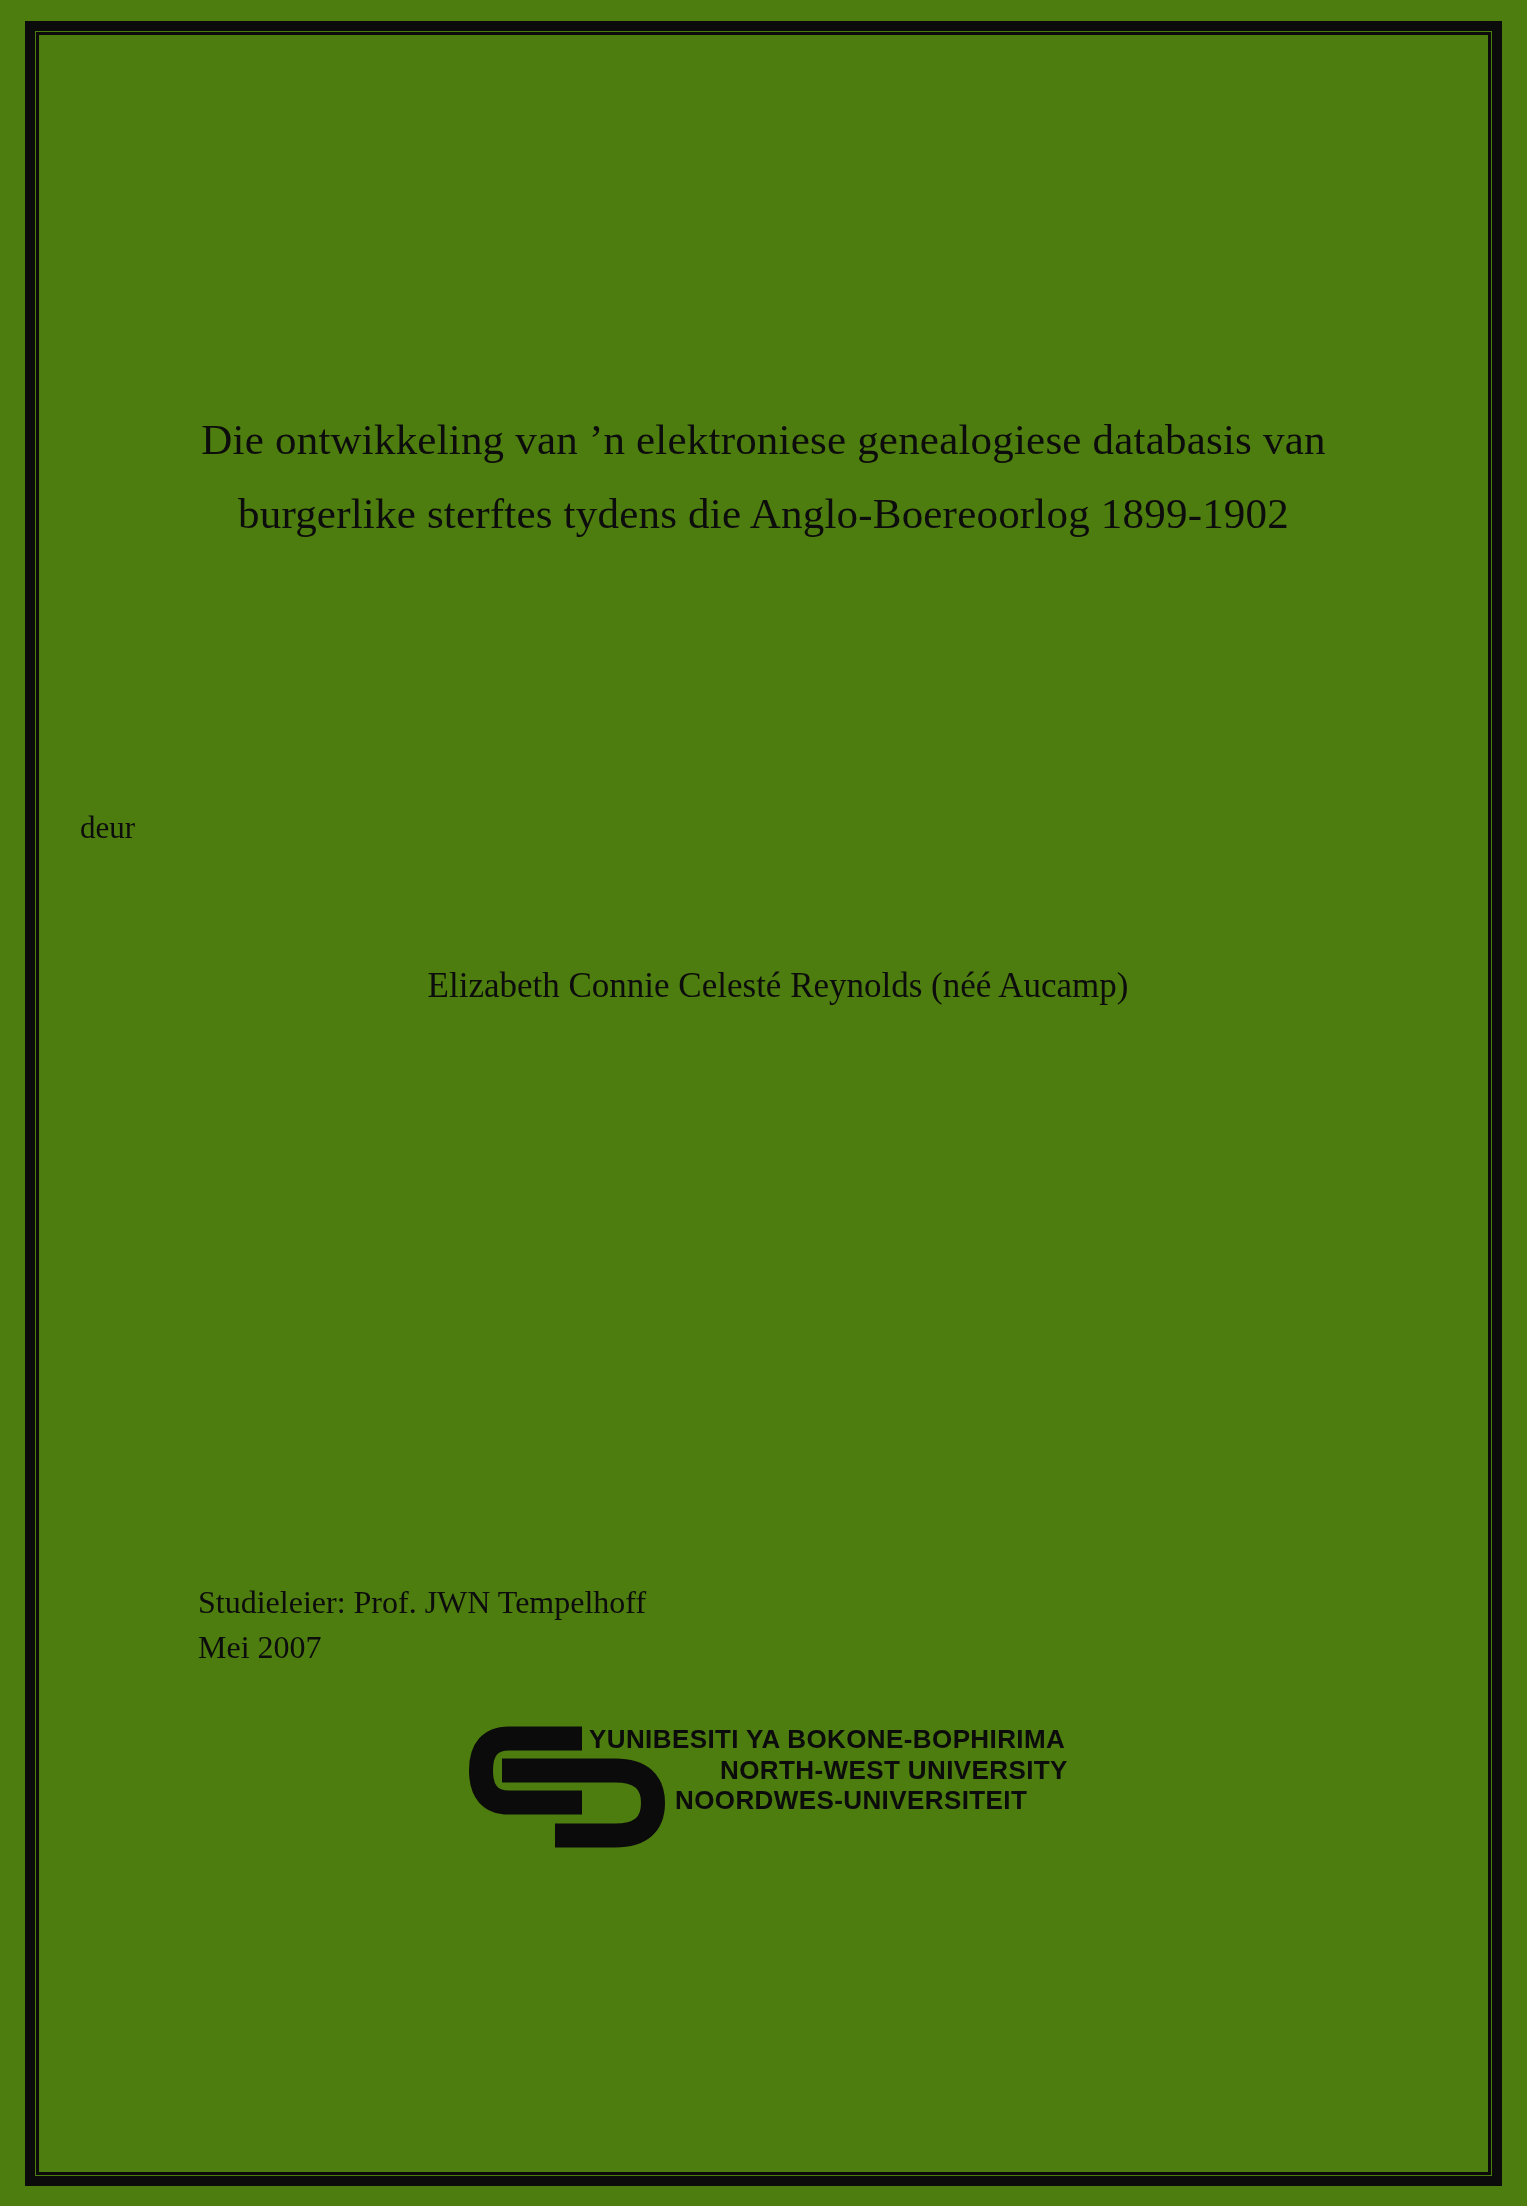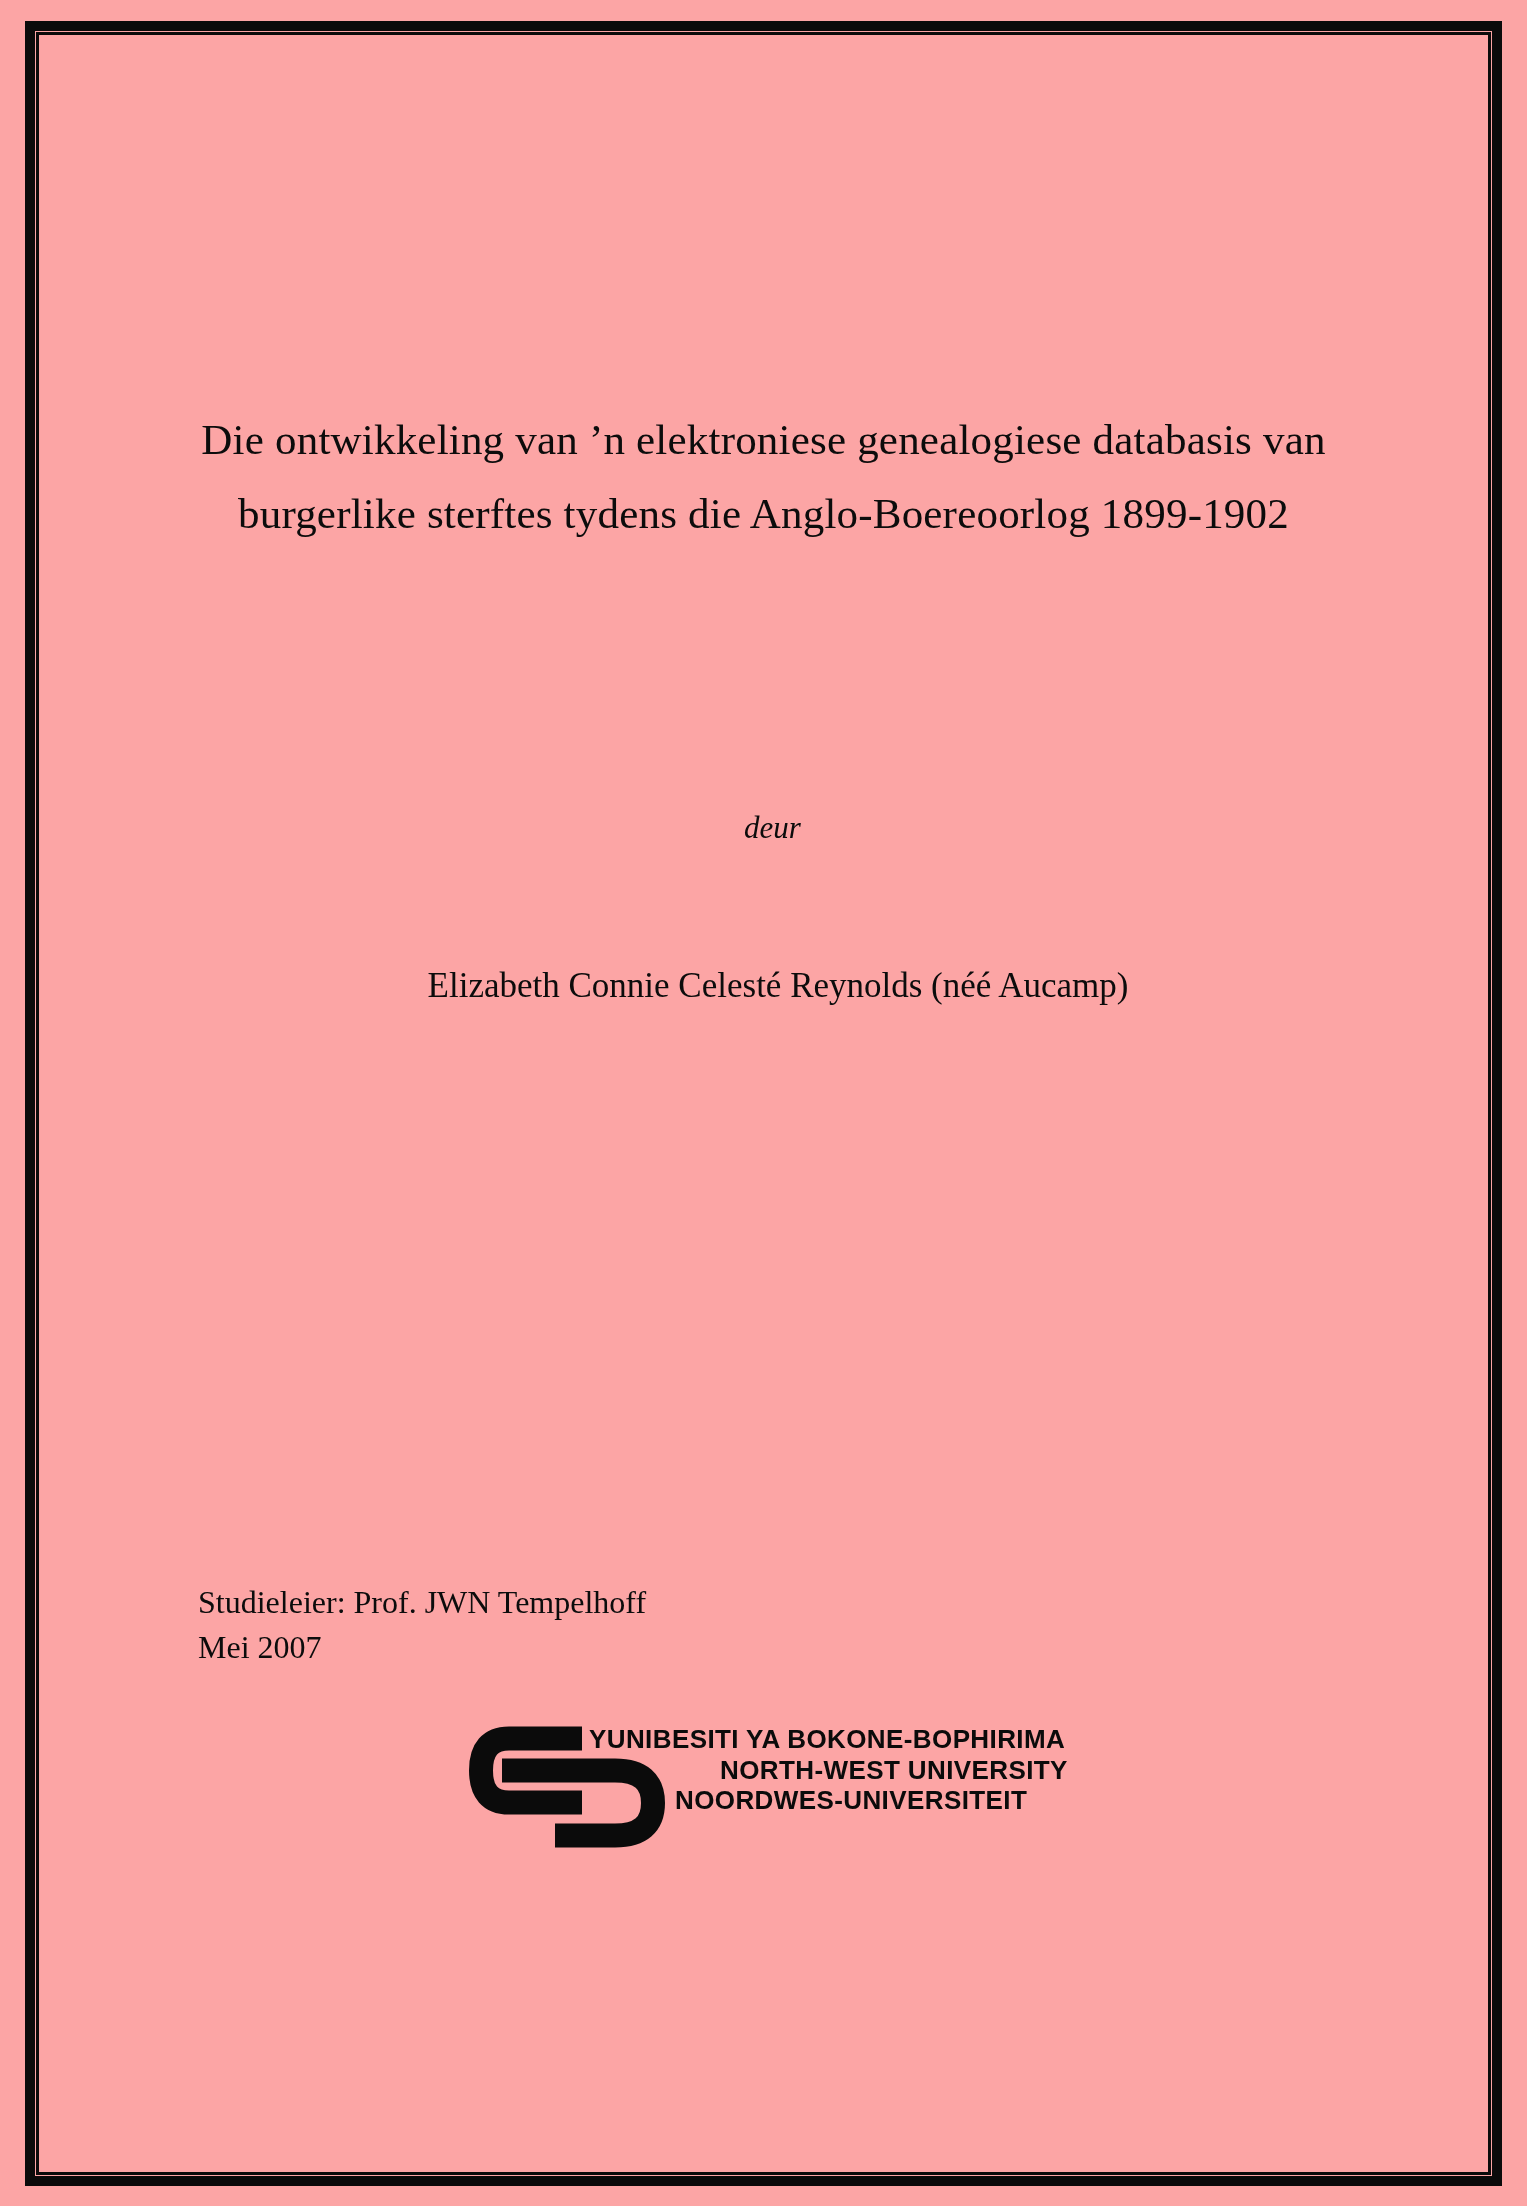--- a/index.html
+++ b/index.html
@@ -11,21 +11,21 @@
     position: relative;
     font-family: "Liberation Serif", "DejaVu Serif", serif;
     color: #0c0c0c;
     -webkit-font-smoothing: antialiased;
   }
   .page {
     position: absolute;
     left: 0; top: 0;
     width: 1527px;
     height: 2206px;
-    background: #fca5a5;
+    background: #4d7c0f;
     overflow: hidden;
   }
   
   .frame-outer {
     position: absolute;
     left: 25px; top: 21px;
     width: 1477px; height: 2165px;
     border: 10px solid #0b0b0b;
     box-sizing: border-box;
   }
@@ -40,23 +40,22 @@
     top: 403px;
     text-align: center;
     font-size: 43px;
     line-height: 74px;
     letter-spacing: 0.2px;
   }
   .byline {
     position: absolute;
     left: 80px; right: 62px;
     top: 810px;
-    text-align: center;
+    text-align: left;
     font-size: 31px;
-    font-style: italic;
   }
   .author-line {
     position: absolute;
     left: 91px; right: 62px;
     top: 966px;
     text-align: center;
     font-size: 35px;
   }
   .statement {
     position: absolute;

